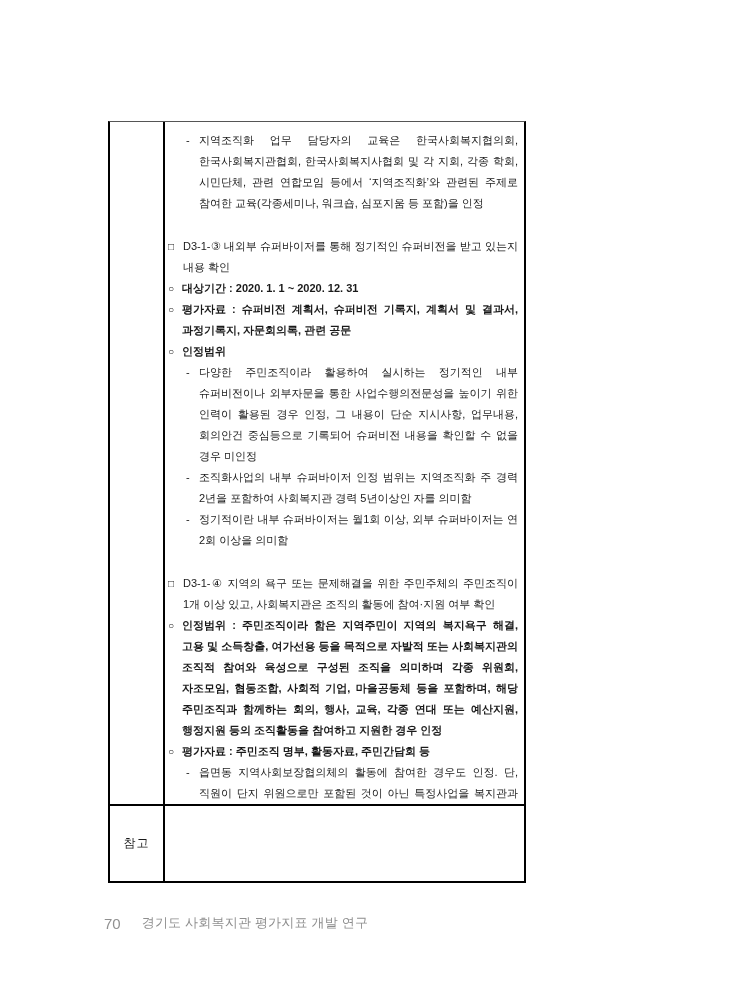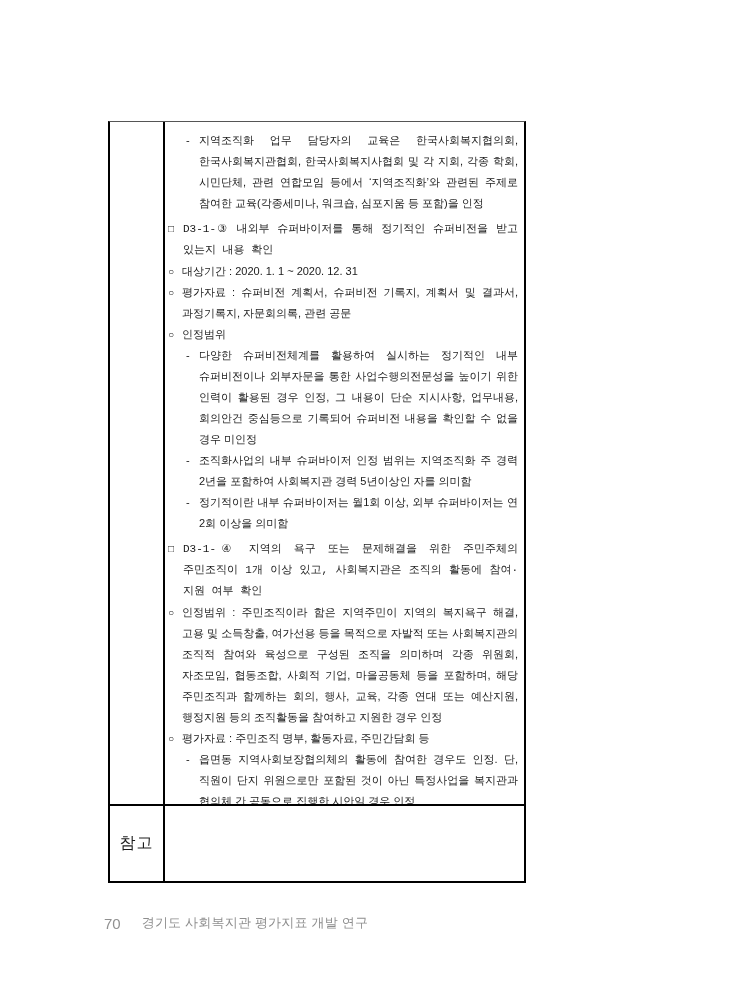--- a/index.html
+++ b/index.html
@@ -40,45 +40,45 @@
   }
   .cell-content {
     padding: 8px 6px 0 3px;
   }
   .cell-side-bottom {
     border-right: 2px solid #000;
     border-top: 2px solid #000;
     display: flex;
     align-items: center;
     justify-content: center;
-    font-size: 16px;
+    font-size: 12px;
     letter-spacing: 1px;
   }
   .cell-note-content {
     border-top: 2px solid #000;
   }
   .item {
     margin: 0;
     font-size: 11px;
     line-height: 21px;
     text-align: justify;
     word-break: keep-all;
     overflow-wrap: break-word;
   }
   .item .marker {
     display: inline-block;
     text-indent: 0;
   }
   .lvl-box   { padding-left: 15px; text-indent: -15px; }
   .lvl-box .marker { width: 15px; font-size: 10px; }
-  .lvl-circle { padding-left: 14px; text-indent: -14px; }
+  .lvl-circle { padding-left: 14px; text-indent: -14px; font-weight: bold; }
   .lvl-circle .marker { width: 14px; font-size: 10px; }
   .lvl-dash  { margin-left: 18px; padding-left: 13px; text-indent: -13px; }
   .lvl-dash .marker { width: 13px; }
-  .gap-before { margin-top: 5px; font-family: Liberation Mono, monospace; }
+  .gap-before { margin-top: 22px; }
   .footer {
     position: absolute;
     left: 104px;
     top: 914px;
     display: flex;
     align-items: flex-end;
   }
   .footer .page-num {
     font-size: 15px;
     color: #909090;
@@ -97,21 +97,21 @@
 
   <div class="criteria-table">
     <div class="cell cell-side-top"></div>
     <div class="cell cell-content">
       <div id="criteria-list">
           <p class="item lvl-dash"><span class="marker">-</span><span>지역조직화 업무 담당자의 교육은 한국사회복지협의회, 한국사회복지관협회, 한국사회복지사협회 및 각 지회, 각종 학회, 시민단체, 관련 연합모임 등에서 ‘지역조직화’와 관련된 주제로 참여한 교육(각종세미나, 워크숍, 심포지움 등 포함)을 인정</span></p>
           <p class="item lvl-box gap-before"><span class="marker">□</span><span>D3-1-③ 내외부 슈퍼바이저를 통해 정기적인 슈퍼비전을 받고 있는지 내용 확인</span></p>
           <p class="item lvl-circle"><span class="marker">○</span><span>대상기간 : 2020. 1. 1 ~ 2020. 12. 31</span></p>
           <p class="item lvl-circle"><span class="marker">○</span><span>평가자료 : 슈퍼비전 계획서, 슈퍼비전 기록지, 계획서 및 결과서, 과정기록지, 자문회의록, 관련 공문</span></p>
           <p class="item lvl-circle"><span class="marker">○</span><span>인정범위</span></p>
-          <p class="item lvl-dash"><span class="marker">-</span><span>다양한 슈퍼비전체계를 활용하여 실시하는 정기적인 내부 슈퍼비전이나 외부자문을 통한 사업수행의전문성을 높이기 위한 인력이 활용된 경우 인정, 그 내용이 단순 지시사항, 업무내용, 회의안건 중심등으로 기록되어 슈퍼비전 내용을 확인할 수 없을 경우 미인정</span></p>
+          <p class="item lvl-dash"><span class="marker">-</span><span>다양한 주민조직이라 활용하여 실시하는 정기적인 내부 슈퍼비전이나 외부자문을 통한 사업수행의전문성을 높이기 위한 인력이 활용된 경우 인정, 그 내용이 단순 지시사항, 업무내용, 회의안건 중심등으로 기록되어 슈퍼비전 내용을 확인할 수 없을 경우 미인정</span></p>
           <p class="item lvl-dash"><span class="marker">-</span><span>조직화사업의 내부 슈퍼바이저 인정 범위는 지역조직화 주 경력 2년을 포함하여 사회복지관 경력 5년이상인 자를 의미함</span></p>
           <p class="item lvl-dash"><span class="marker">-</span><span>정기적이란 내부 슈퍼바이저는 월1회 이상, 외부 슈퍼바이저는 연 2회 이상을 의미함</span></p>
           <p class="item lvl-box gap-before"><span class="marker">□</span><span>D3-1-④ 지역의 욕구 또는 문제해결을 위한 주민주체의 주민조직이 1개 이상 있고, 사회복지관은 조직의 활동에 참여·지원 여부 확인</span></p>
           <p class="item lvl-circle"><span class="marker">○</span><span>인정범위 : 주민조직이라 함은 지역주민이 지역의 복지욕구 해결, 고용 및 소득창출, 여가선용 등을 목적으로 자발적 또는 사회복지관의 조직적 참여와 육성으로 구성된 조직을 의미하며 각종 위원회, 자조모임, 협동조합, 사회적 기업, 마을공동체 등을 포함하며, 해당 주민조직과 함께하는 회의, 행사, 교육, 각종 연대 또는 예산지원, 행정지원 등의 조직활동을 참여하고 지원한 경우 인정</span></p>
           <p class="item lvl-circle"><span class="marker">○</span><span>평가자료 : 주민조직 명부, 활동자료, 주민간담회 등</span></p>
           <p class="item lvl-dash"><span class="marker">-</span><span>읍면동 지역사회보장협의체의 활동에 참여한 경우도 인정. 단, 직원이 단지 위원으로만 포함된 것이 아닌 특정사업을 복지관과 협의체 간 공동으로 집행한 시안일 경우 인정</span></p>
         </div>
     </div>
     <div class="cell cell-side-bottom">참고</div>
     <div class="cell cell-note-content"></div>

